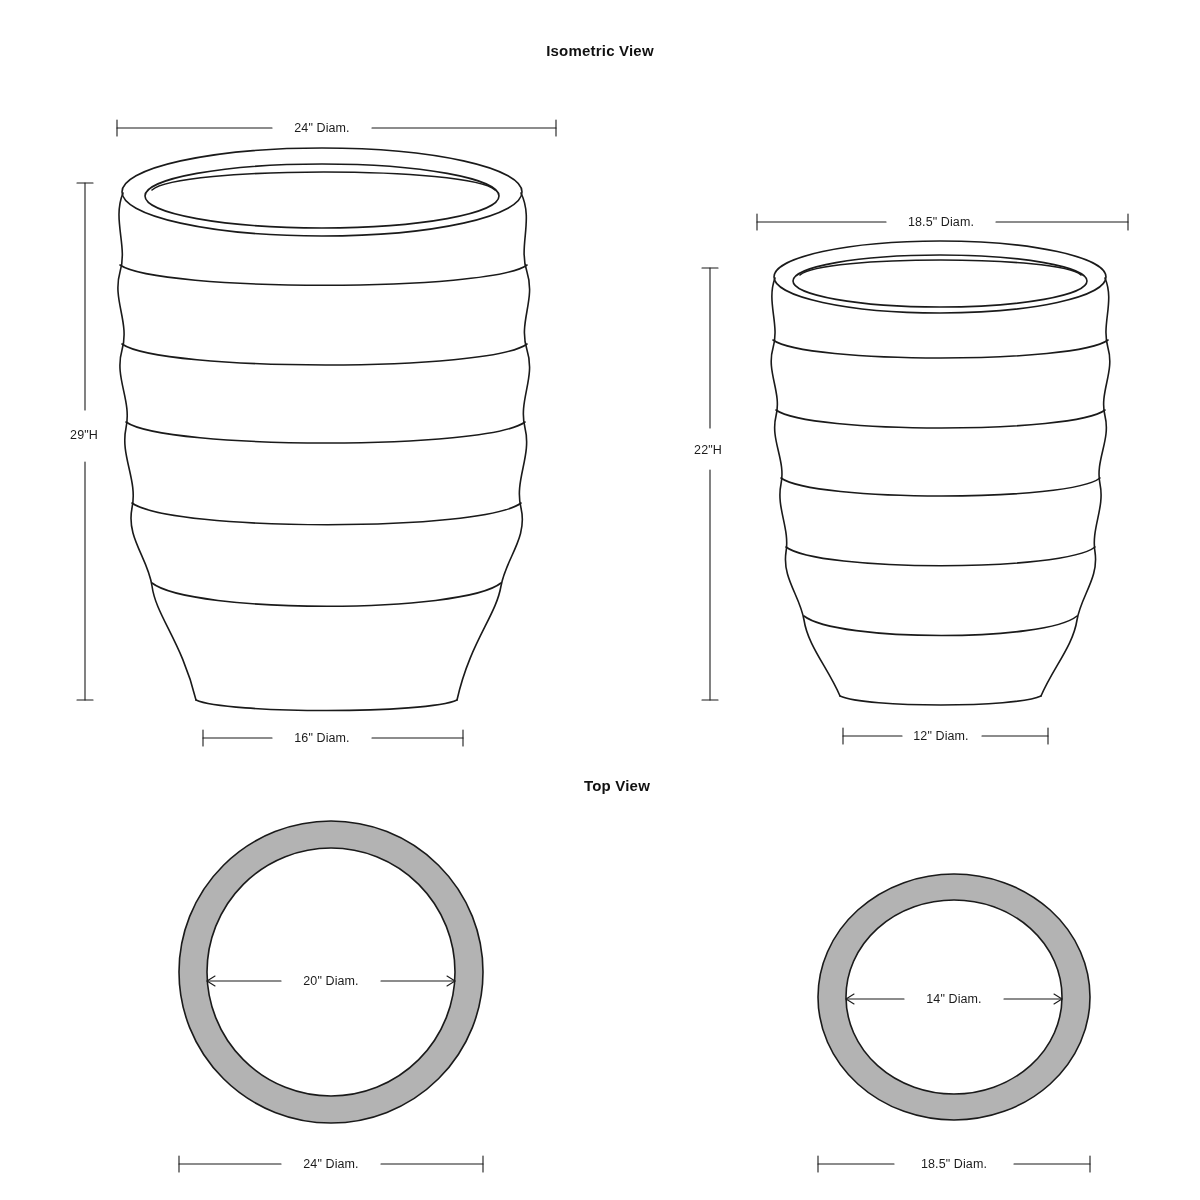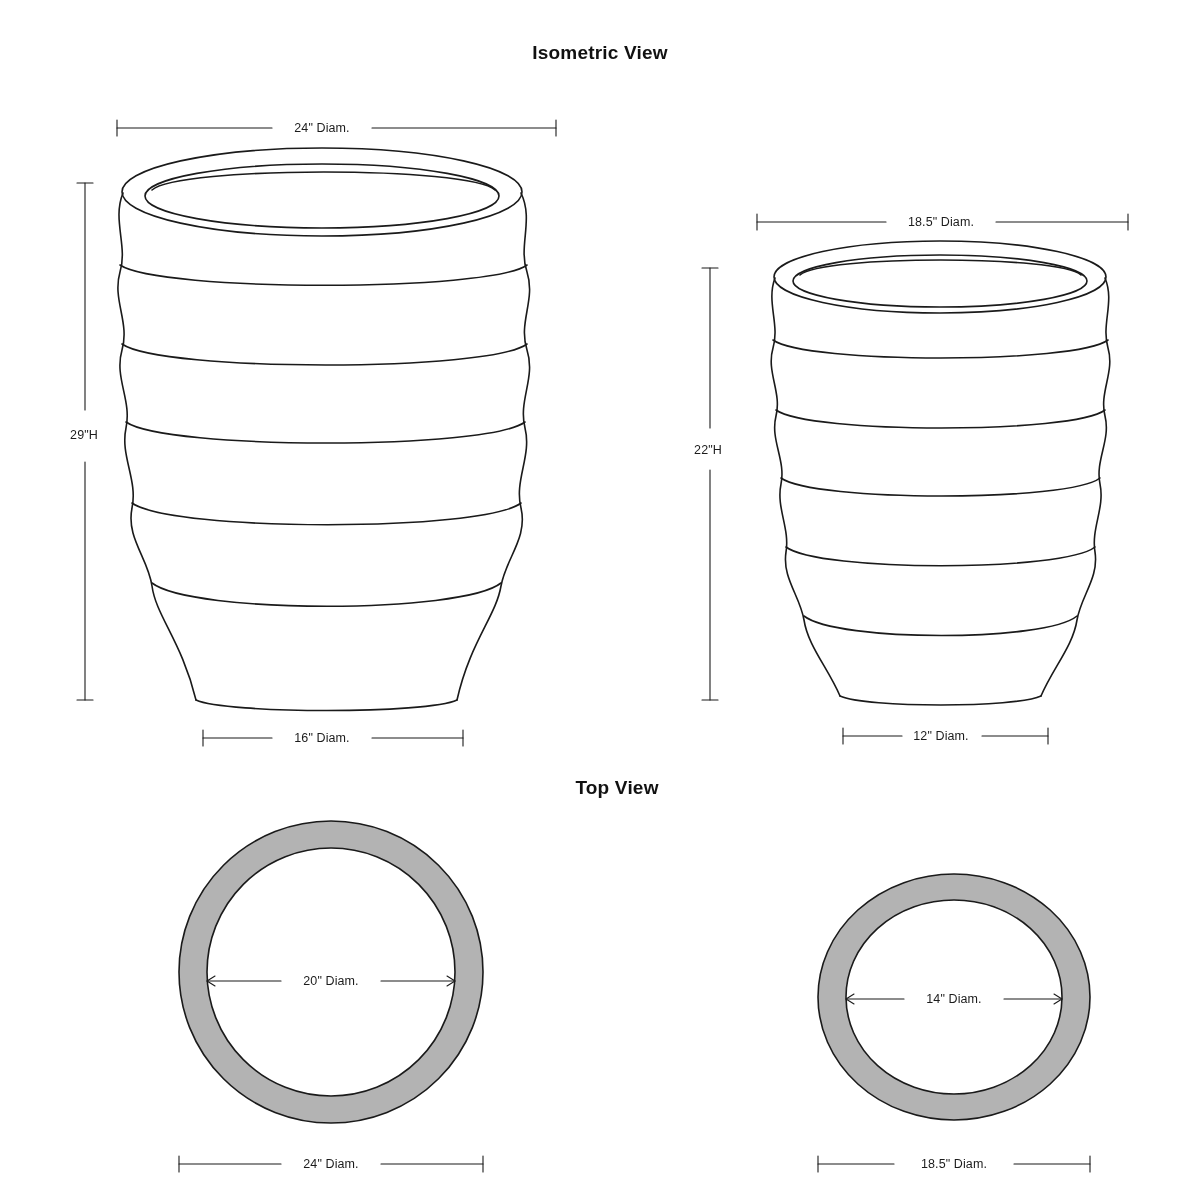--- a/index.html
+++ b/index.html
@@ -18,21 +18,21 @@
   .stage {
     position: absolute;
     inset: 0;
     width: 1200px;
     height: 1200px;
   }
   .section-title {
     position: absolute;
     width: 100%;
     text-align: center;
-    font-size: 19px;
+    font-size: 15px;
     font-weight: bold;
     letter-spacing: 0.2px;
     color: #111111;
   }
   #iso-title { top: 42px; left: 0; }
   #top-title { top: 777px; left: 0; margin-left: 17px; }
 
   .dim-label {
     position: absolute;
     font-size: 12.5px;

